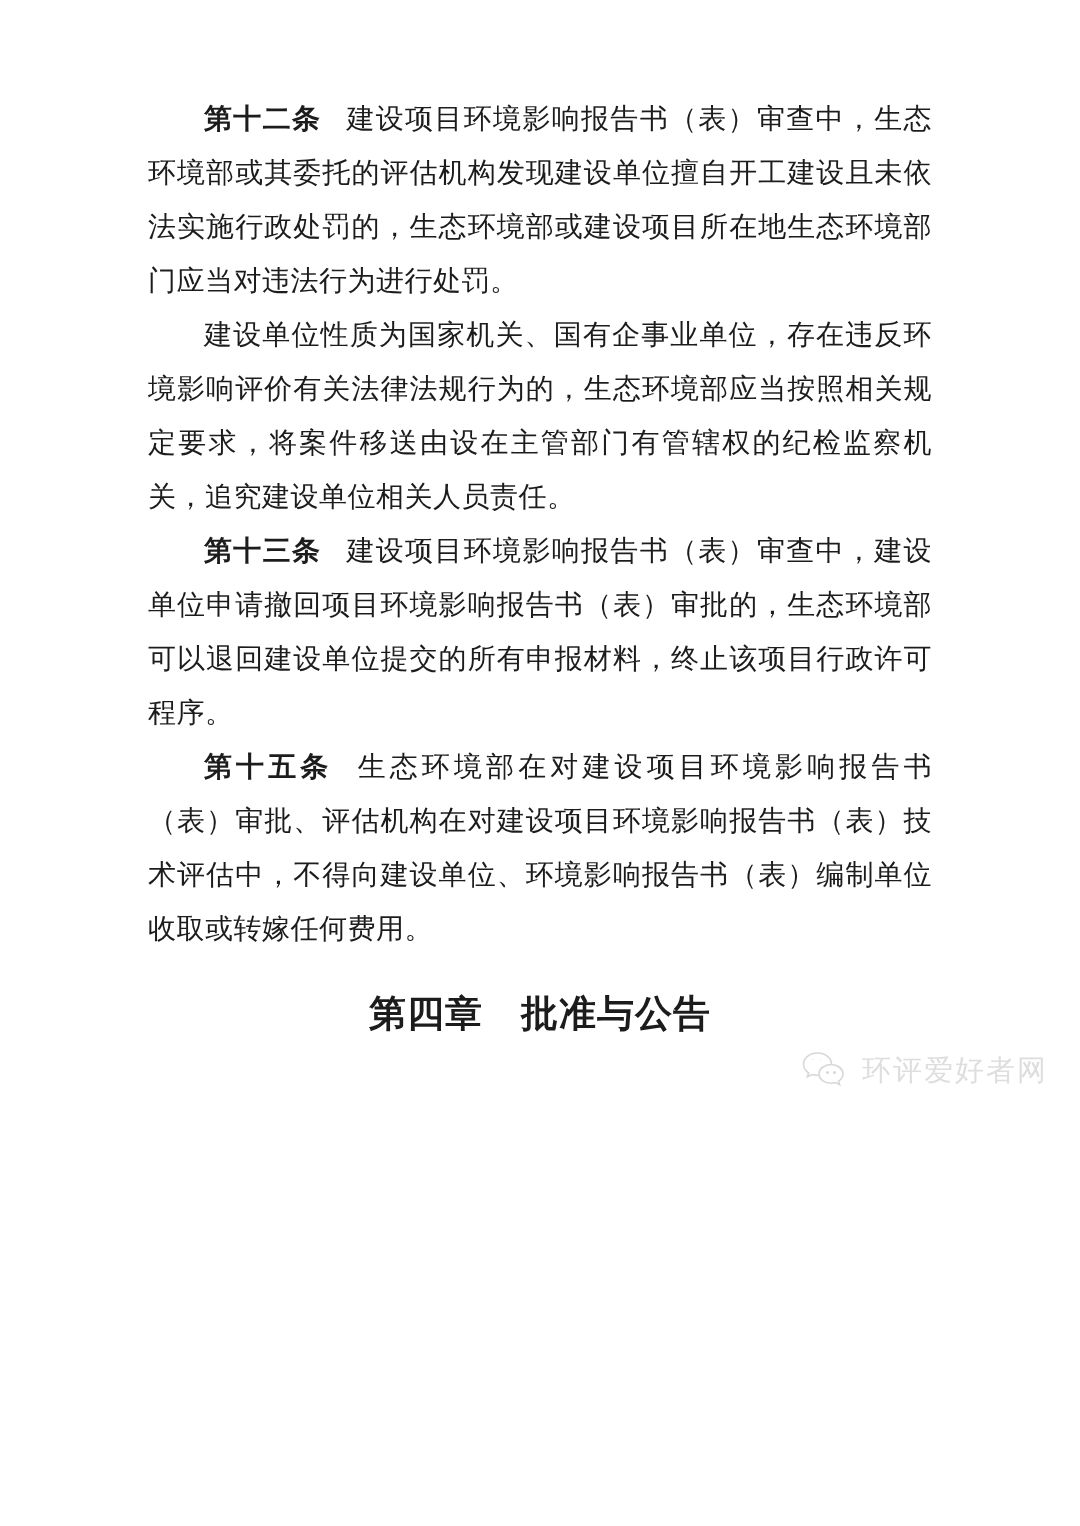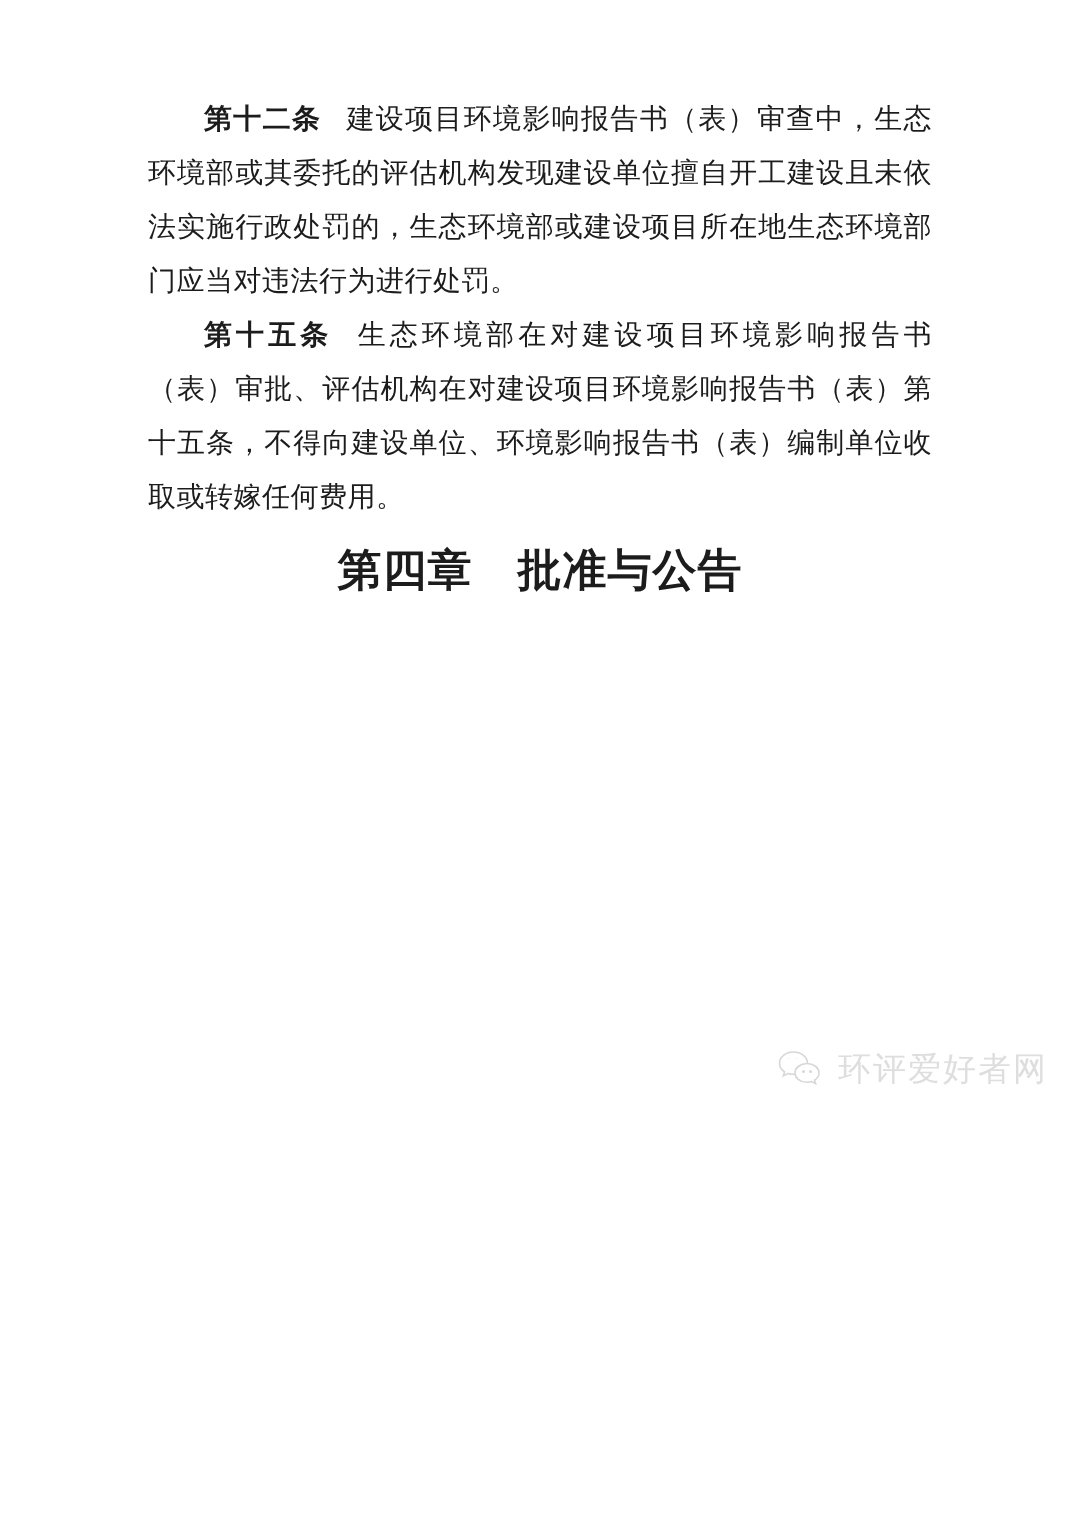--- a/index.html
+++ b/index.html
@@ -27,24 +27,24 @@
     letter-spacing: 0.5px;
   }
   .article-label {
     font-family: "Liberation Sans", "DejaVu Sans", sans-serif;
     font-weight: 700;
     margin-right: 0.9em;
   }
   .chapter-heading {
     font-family: "Liberation Sans", "DejaVu Sans", sans-serif;
     font-weight: 700;
-    font-size: 44px;
+    font-size: 37px;
     line-height: 54px;
     text-align: center;
-    margin-top: 19px;
+    margin-top: 31px;
     margin-bottom: 28px;
     letter-spacing: 1px;
   }
   .footer {
     position: absolute;
     top: 1372px;
     left: 0;
     width: 100%;
     text-align: center;
     font-size: 27px;
@@ -53,40 +53,42 @@
   .footer .dash { margin: 0 14px; color: #4a4a4a; }
   .watermark {
     position: absolute;
     right: 32px;
     bottom: 26px;
     display: flex;
     align-items: center;
     gap: 16px;
     color: #dedede;
     font-family: "Liberation Sans", "DejaVu Sans", sans-serif;
-    font-size: 33px;
+    font-size: 29px;
     letter-spacing: 2px;
     text-shadow: 0 1px 0 #ffffff;
     user-select: none;
   }
   .watermark svg { display: block; }
 </style>
 </head>
 <body>
 
 <div class="page">
 
   <div class="content">
 
     <p class="para"><span class="article-label">第十二条</span><span>建设项目环境影响报告书（表）审查中，生态环境部或其委托的评估机构发现建设单位擅自开工建设且未依法实施行政处罚的，生态环境部或建设项目所在地生态环境部门应当对违法行为进行处罚。</span></p>
 
+    <p class="para"><span>建设单位性质为国家机关、国有企事业单位，存在违反环境影响评价有关法律法规行为的，生态环境部应当按照相关规定要求，将案件移送由设在主管部门有管辖权的纪检监察机关，追究建设单位相关人员责任。</span></p>
+
+    <p class="para"><span class="article-label">第十三条</span><span>建设项目环境影响报告书（表）审查中，建设单位申请撤回项目环境影响报告书（表）审批的，生态环境部可以退回建设单位提交的所有申报材料，终止该项目行政许可程序。</span></p>
 
 
-
-    <p class="para"><span class="article-label">第十五条</span><span>生态环境部在对建设项目环境影响报告书（表）审批、评估机构在对建设项目环境影响报告书（表）第十五条，不得向建设单位、环境影响报告书（表）编制单位收取或转嫁任何费用。</span></p>
+    <p class="para"><span class="article-label">第十五条</span><span>生态环境部在对建设项目环境影响报告书（表）审批、评估机构在对建设项目环境影响报告书（表）技术评估中，不得向建设单位、环境影响报告书（表）编制单位收取或转嫁任何费用。</span></p>
 
     <h2 class="chapter-heading">第四章　批准与公告</h2>
 
 
   </div>
 
   <div class="footer"><span class="dash">—</span><span>5</span><span class="dash">—</span></div>
 
   <div class="watermark">
     <span>

